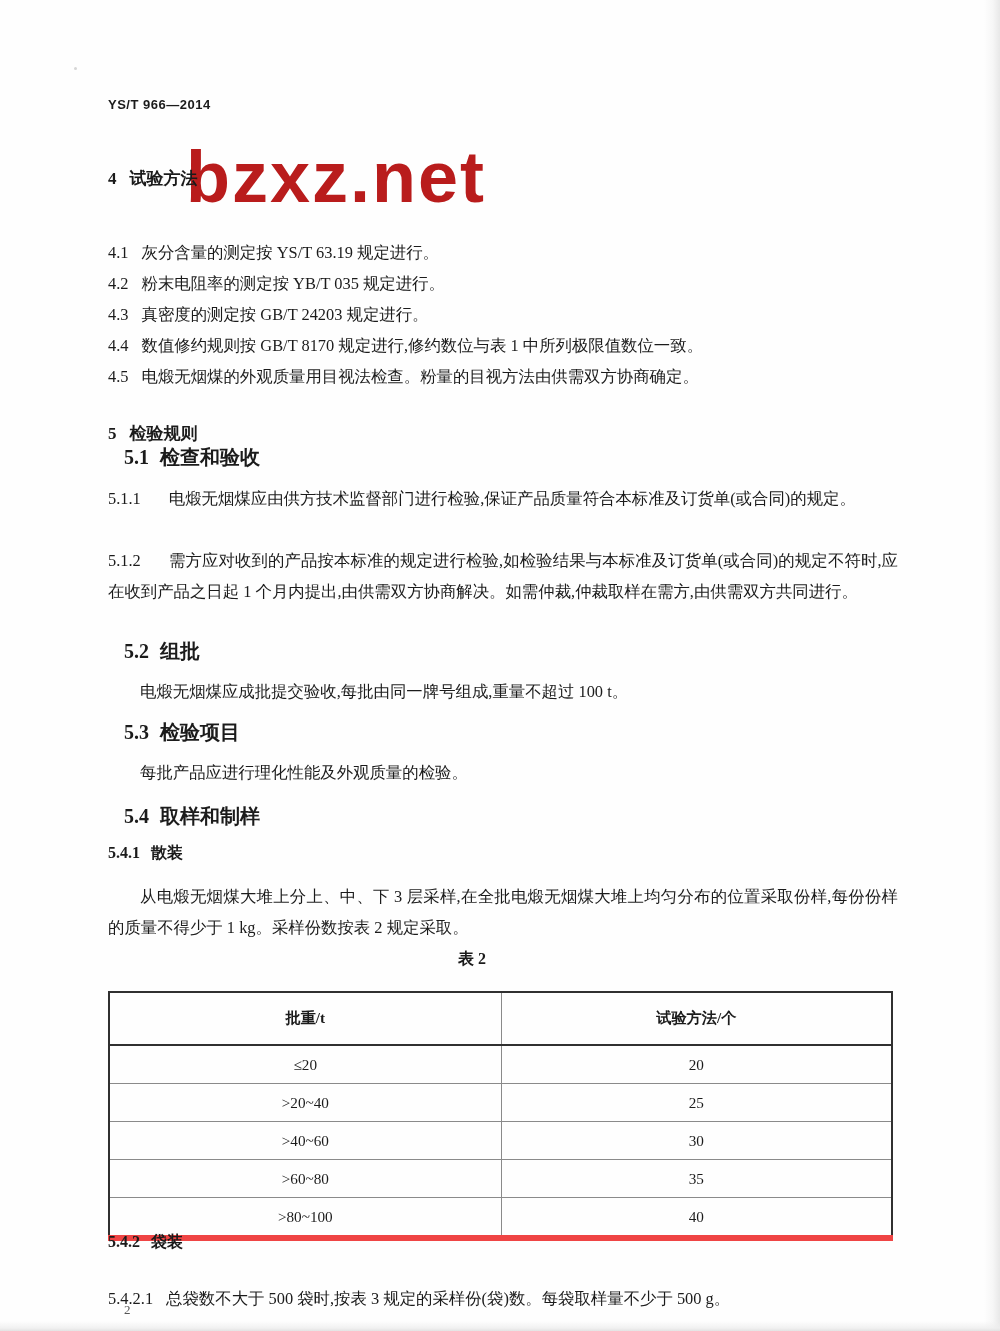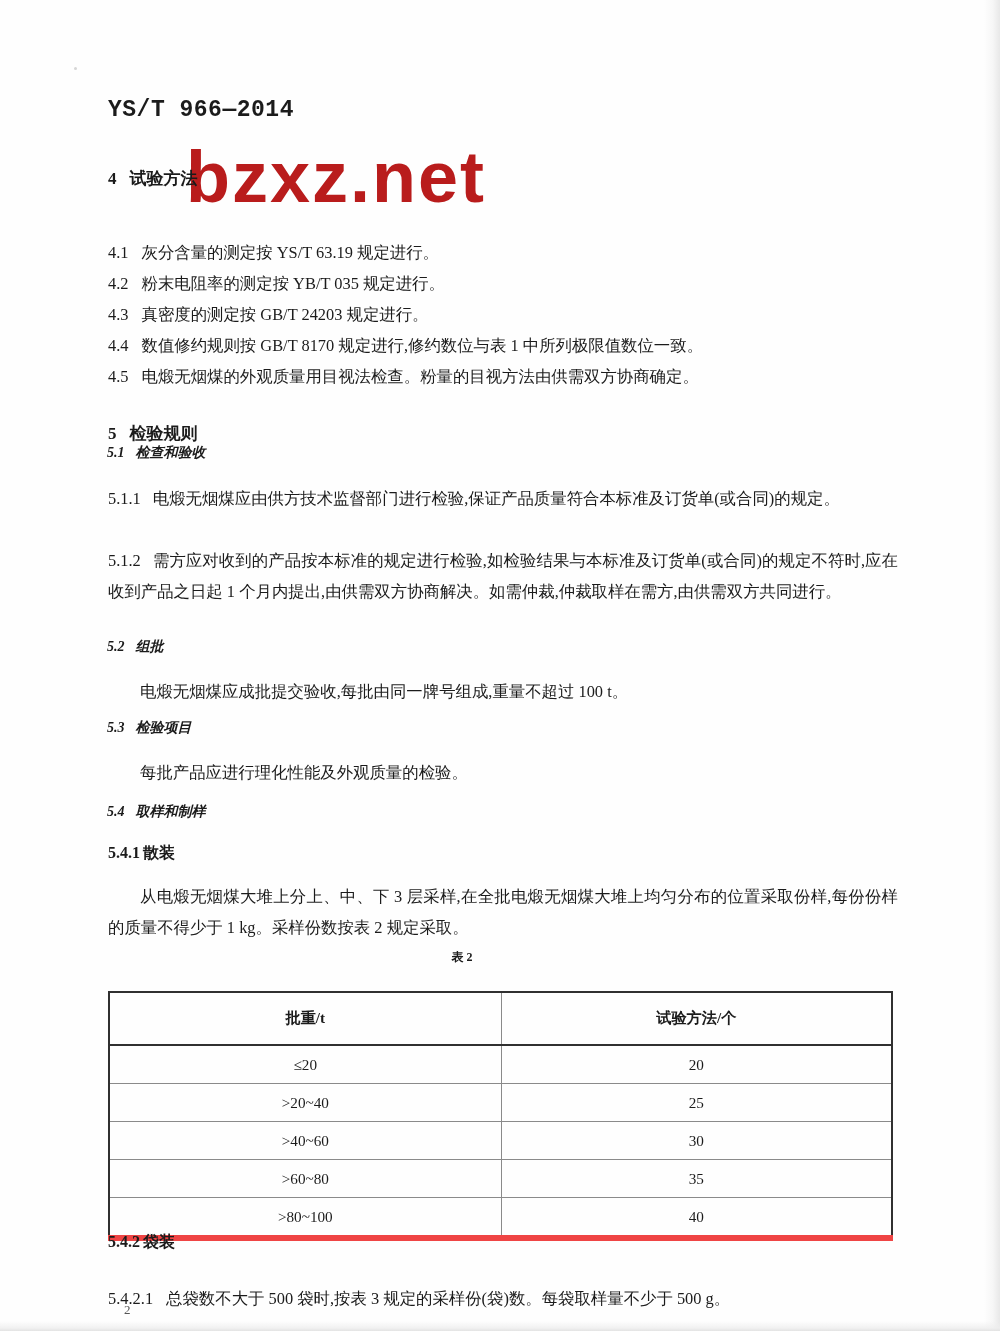--- a/index.html
+++ b/index.html
@@ -63,87 +63,86 @@
 
   .content {
     position: relative;
     z-index: 1;
   }
 
   .doc-header {
     position: absolute;
     left: 108px;
     top: 97px;
-    font-family: Liberation Mono, monospace;
-    font-weight: 700;
-    font-size: 23px;
+    font-family: Liberation Sans, sans-serif;
+    font-weight: 700;
+    font-size: 13px;
     letter-spacing: 0.5px;
     white-space: nowrap;
   }
 
   .h1 {
     position: absolute;
     left: 108px;
     font-weight: 700;
     font-size: 17px;
     white-space: nowrap;
   }
   .h1 .num { margin-right: 13px; }
 
   .h2 {
     position: absolute;
-    left: 107px;
-    font-weight: 700;
-    font-size: 14px;
-    white-space: nowrap;
-    font-style: italic;
+    left: 124px;
+    font-weight: 700;
+    font-size: 20px;
+    white-space: nowrap;
   }
   .h2 .num { margin-right: 11px; }
 
   .h3 {
     position: absolute;
     left: 108px;
     font-weight: 700;
     font-size: 16px;
     white-space: nowrap;
   }
-  .h3 .num { margin-right: 3px; }
+  .h3 .num { margin-right: 11px; }
 
   .clause {
     position: absolute;
     left: 108px;
     width: 790px;
     font-size: 16.4px;
     line-height: 31px;
     text-align: justify;
   }
   .clause .num {
     font-weight: 400;
-    margin-right: 12px;
+    margin-right: 28px;
   }
   .clause.indent-body {
     text-indent: 32px;
   }
 
   .line-item {
     position: absolute;
     left: 108px;
     font-size: 16.4px;
     white-space: nowrap;
     margin-top: 16px;
   }
   .line-item .num { margin-right: 13px; }
 
   .table-caption {
     position: absolute;
-    left: 4px;
+    left: 14px;
     width: 916px;
     text-align: center;
     font-weight: 700;
-    font-size: 12px;
+    font-size: 16px;
   }
 
   table.data-table {
     position: absolute;
     left: 108px;
     top: 991px;
     width: 785px;
     border-collapse: collapse;
     font-size: 15.2px;
   }

